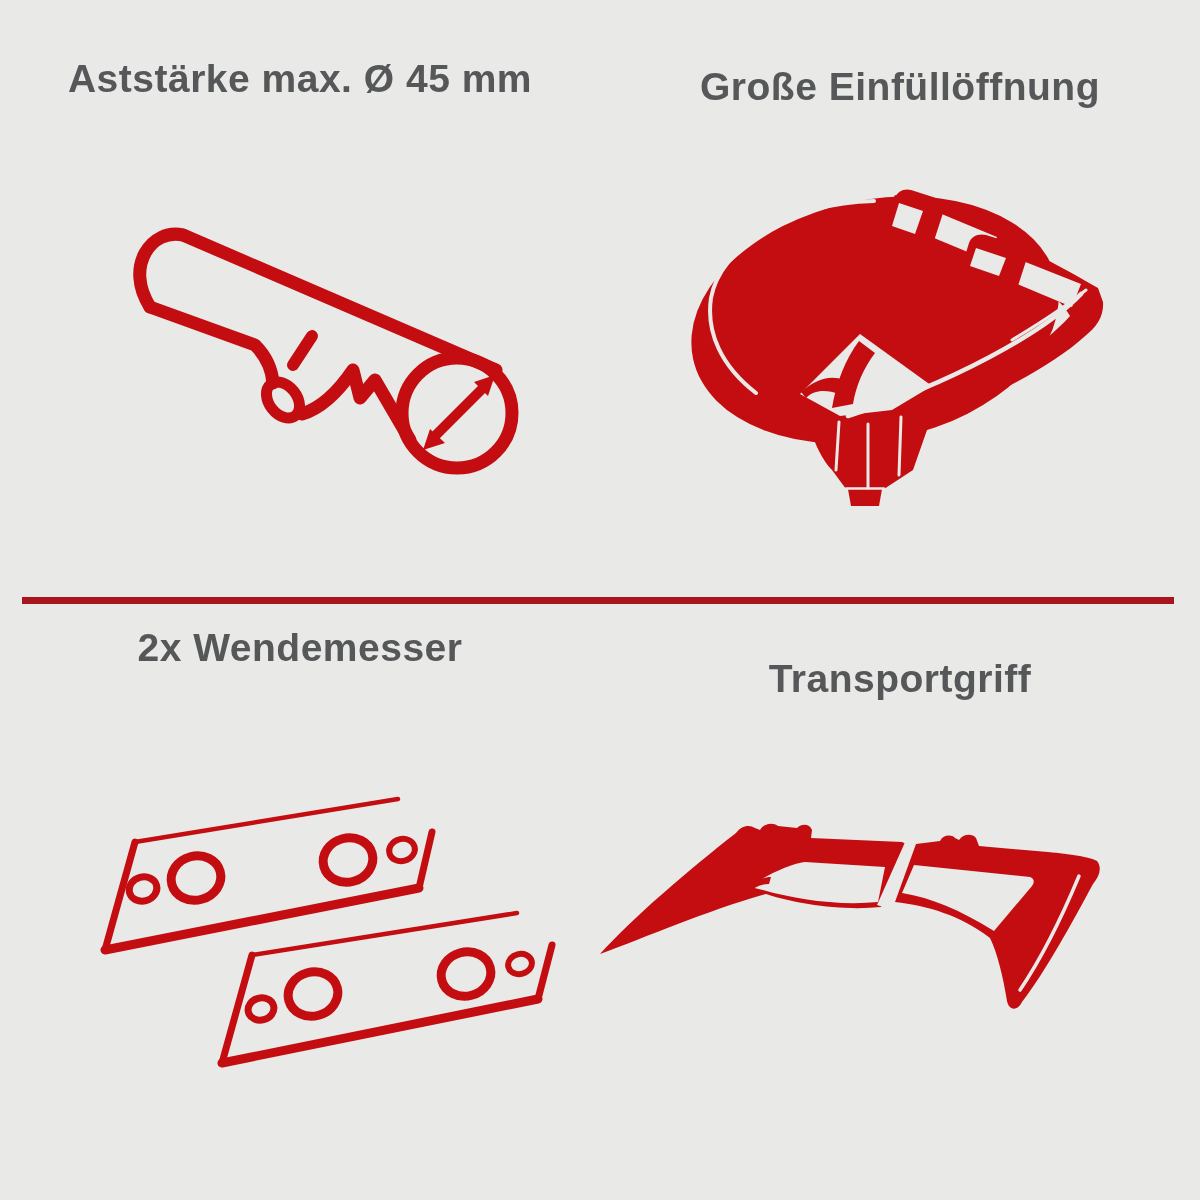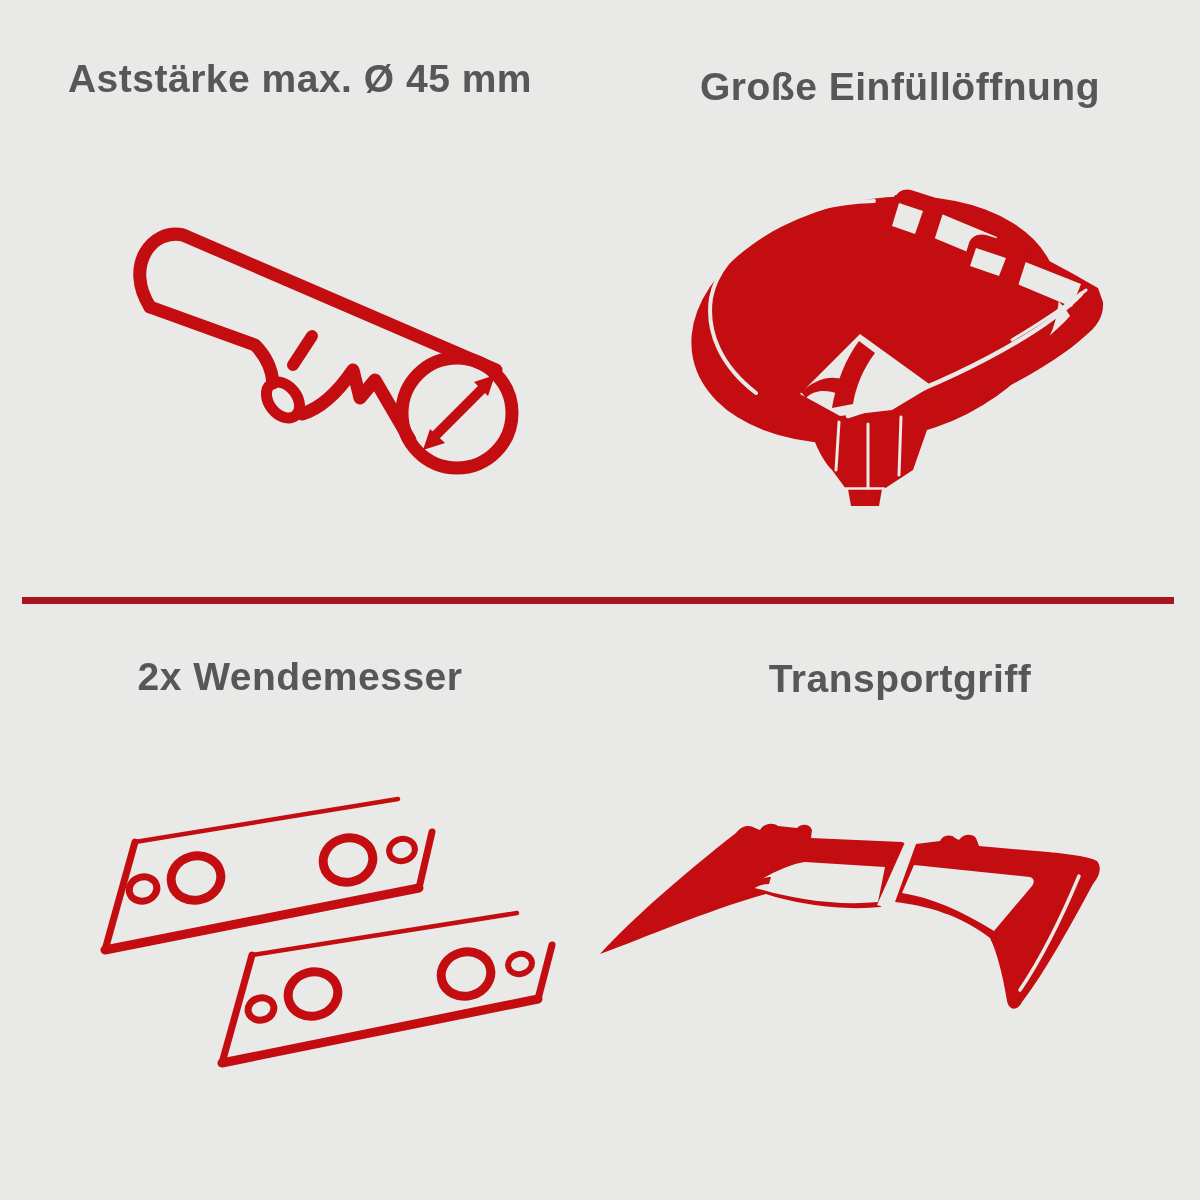--- a/index.html
+++ b/index.html
@@ -23,21 +23,21 @@
     font-size:39px;
     font-weight:bold;
     color:var(--gray);
     line-height:44px;
     letter-spacing:0.5px;
     white-space:nowrap;
   }
   .t1{left:0;top:57;}
   .t1{left:0px;top:57px;}
   .t2{left:600px;top:57px;margin-top:8px;}
-  .t3{left:0px;top:655px;}
+  .t3{left:0px;top:626px;}
   .t4{left:600px;top:657px;}
   .divider{
     position:absolute;
     left:22px;top:597px;
     width:1152px;height:7px;
     background:var(--divider);
   }
   .icon{position:absolute;}
   .icon-branch{left:112px;top:222px;}
   .icon-hopper{left:660px;top:170px;}

